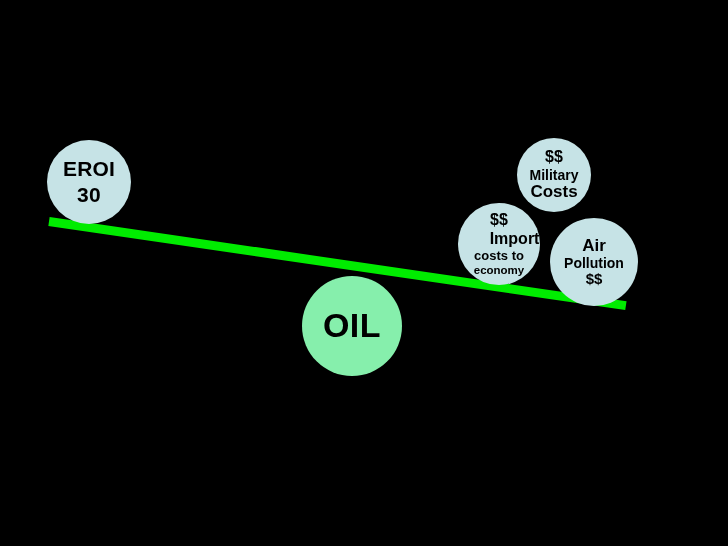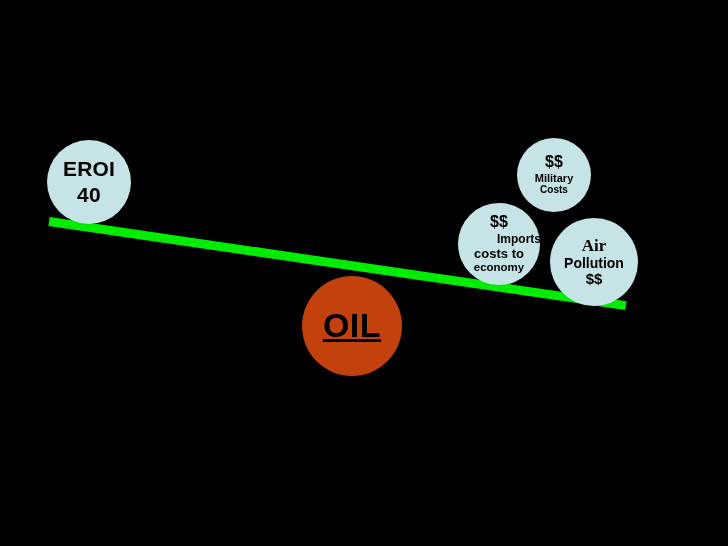--- a/index.html
+++ b/index.html
@@ -27,57 +27,57 @@
     flex-direction: column;
     align-items: center;
     justify-content: center;
     text-align: center;
     color: #000000;
     font-weight: bold;
     line-height: 1.05;
     box-sizing: border-box;
   }
   .bubble.pale   { background: #c6e3e6; }
-  .bubble.oil    { background: #c2410c; text-decoration: underline; }
+  .bubble.oil    { background: #86efac; }
 
   
   #bubble-eroi {
     left: 47px;  top: 140px;
     width: 84px; height: 84px;
     font-size: 21px;
     letter-spacing: .2px;
   }
   #bubble-eroi .l1 { font-size: 21px; }
   #bubble-eroi .l2 { font-size: 21px; margin-top: 3px; }
 
   
   #bubble-military {
     left: 517px; top: 138px;
     width: 74px; height: 74px;
   }
   #bubble-military .l1 { font-size: 16px; }
-  #bubble-military .l2 { font-size: 11px; margin-top: 2px; }
-  #bubble-military .l3 { font-size: 10px; margin-top: 1px; }
+  #bubble-military .l2 { font-size: 14px; margin-top: 2px; }
+  #bubble-military .l3 { font-size: 17px; margin-top: 1px; }
 
   
   #bubble-imports {
     left: 458px; top: 203px;
     width: 82px; height: 82px;
   }
   #bubble-imports .l1 { font-size: 16px; }
-  #bubble-imports .l2 { font-size: 12px; margin-top: 2px; padding-left: 40px; }
+  #bubble-imports .l2 { font-size: 16px; margin-top: 2px; padding-left: 40px; }
   #bubble-imports .l3 { font-size: 13px; margin-top: 1px; }
   #bubble-imports .l4 { font-size: 11.5px; margin-top: 1px; text-align: center; }
 
   
   #bubble-airpollution {
     left: 550px; top: 218px;
     width: 88px; height: 88px;
   }
-  #bubble-airpollution .l1 { font-size: 17px; font-family: Liberation Serif, serif; }
+  #bubble-airpollution .l1 { font-size: 17px; }
   #bubble-airpollution .l2 { font-size: 14px; margin-top: 1px; }
   #bubble-airpollution .l3 { font-size: 15px; margin-top: 1px; }
 
   
   #bubble-oil {
     left: 302px; top: 276px;
     width: 100px; height: 100px;
     font-size: 34px;
     letter-spacing: .5px;
   }
@@ -108,21 +108,21 @@
 </style>
 </head>
 <body>
 
 <div id="stage">
 
   <div id="beam"></div>
 
   <div class="bubble pale" id="bubble-eroi">
     <span class="l1">EROI</span>
-    <span class="l2">40</span>
+    <span class="l2">30</span>
   </div>
 
   <div class="bubble pale" id="bubble-military">
     <span class="l1">$$</span>
     <span class="l2">Military</span>
     <span class="l3">Costs</span>
   </div>
 
   <div class="bubble pale" id="bubble-imports">
     <span class="l1">$$</span>

